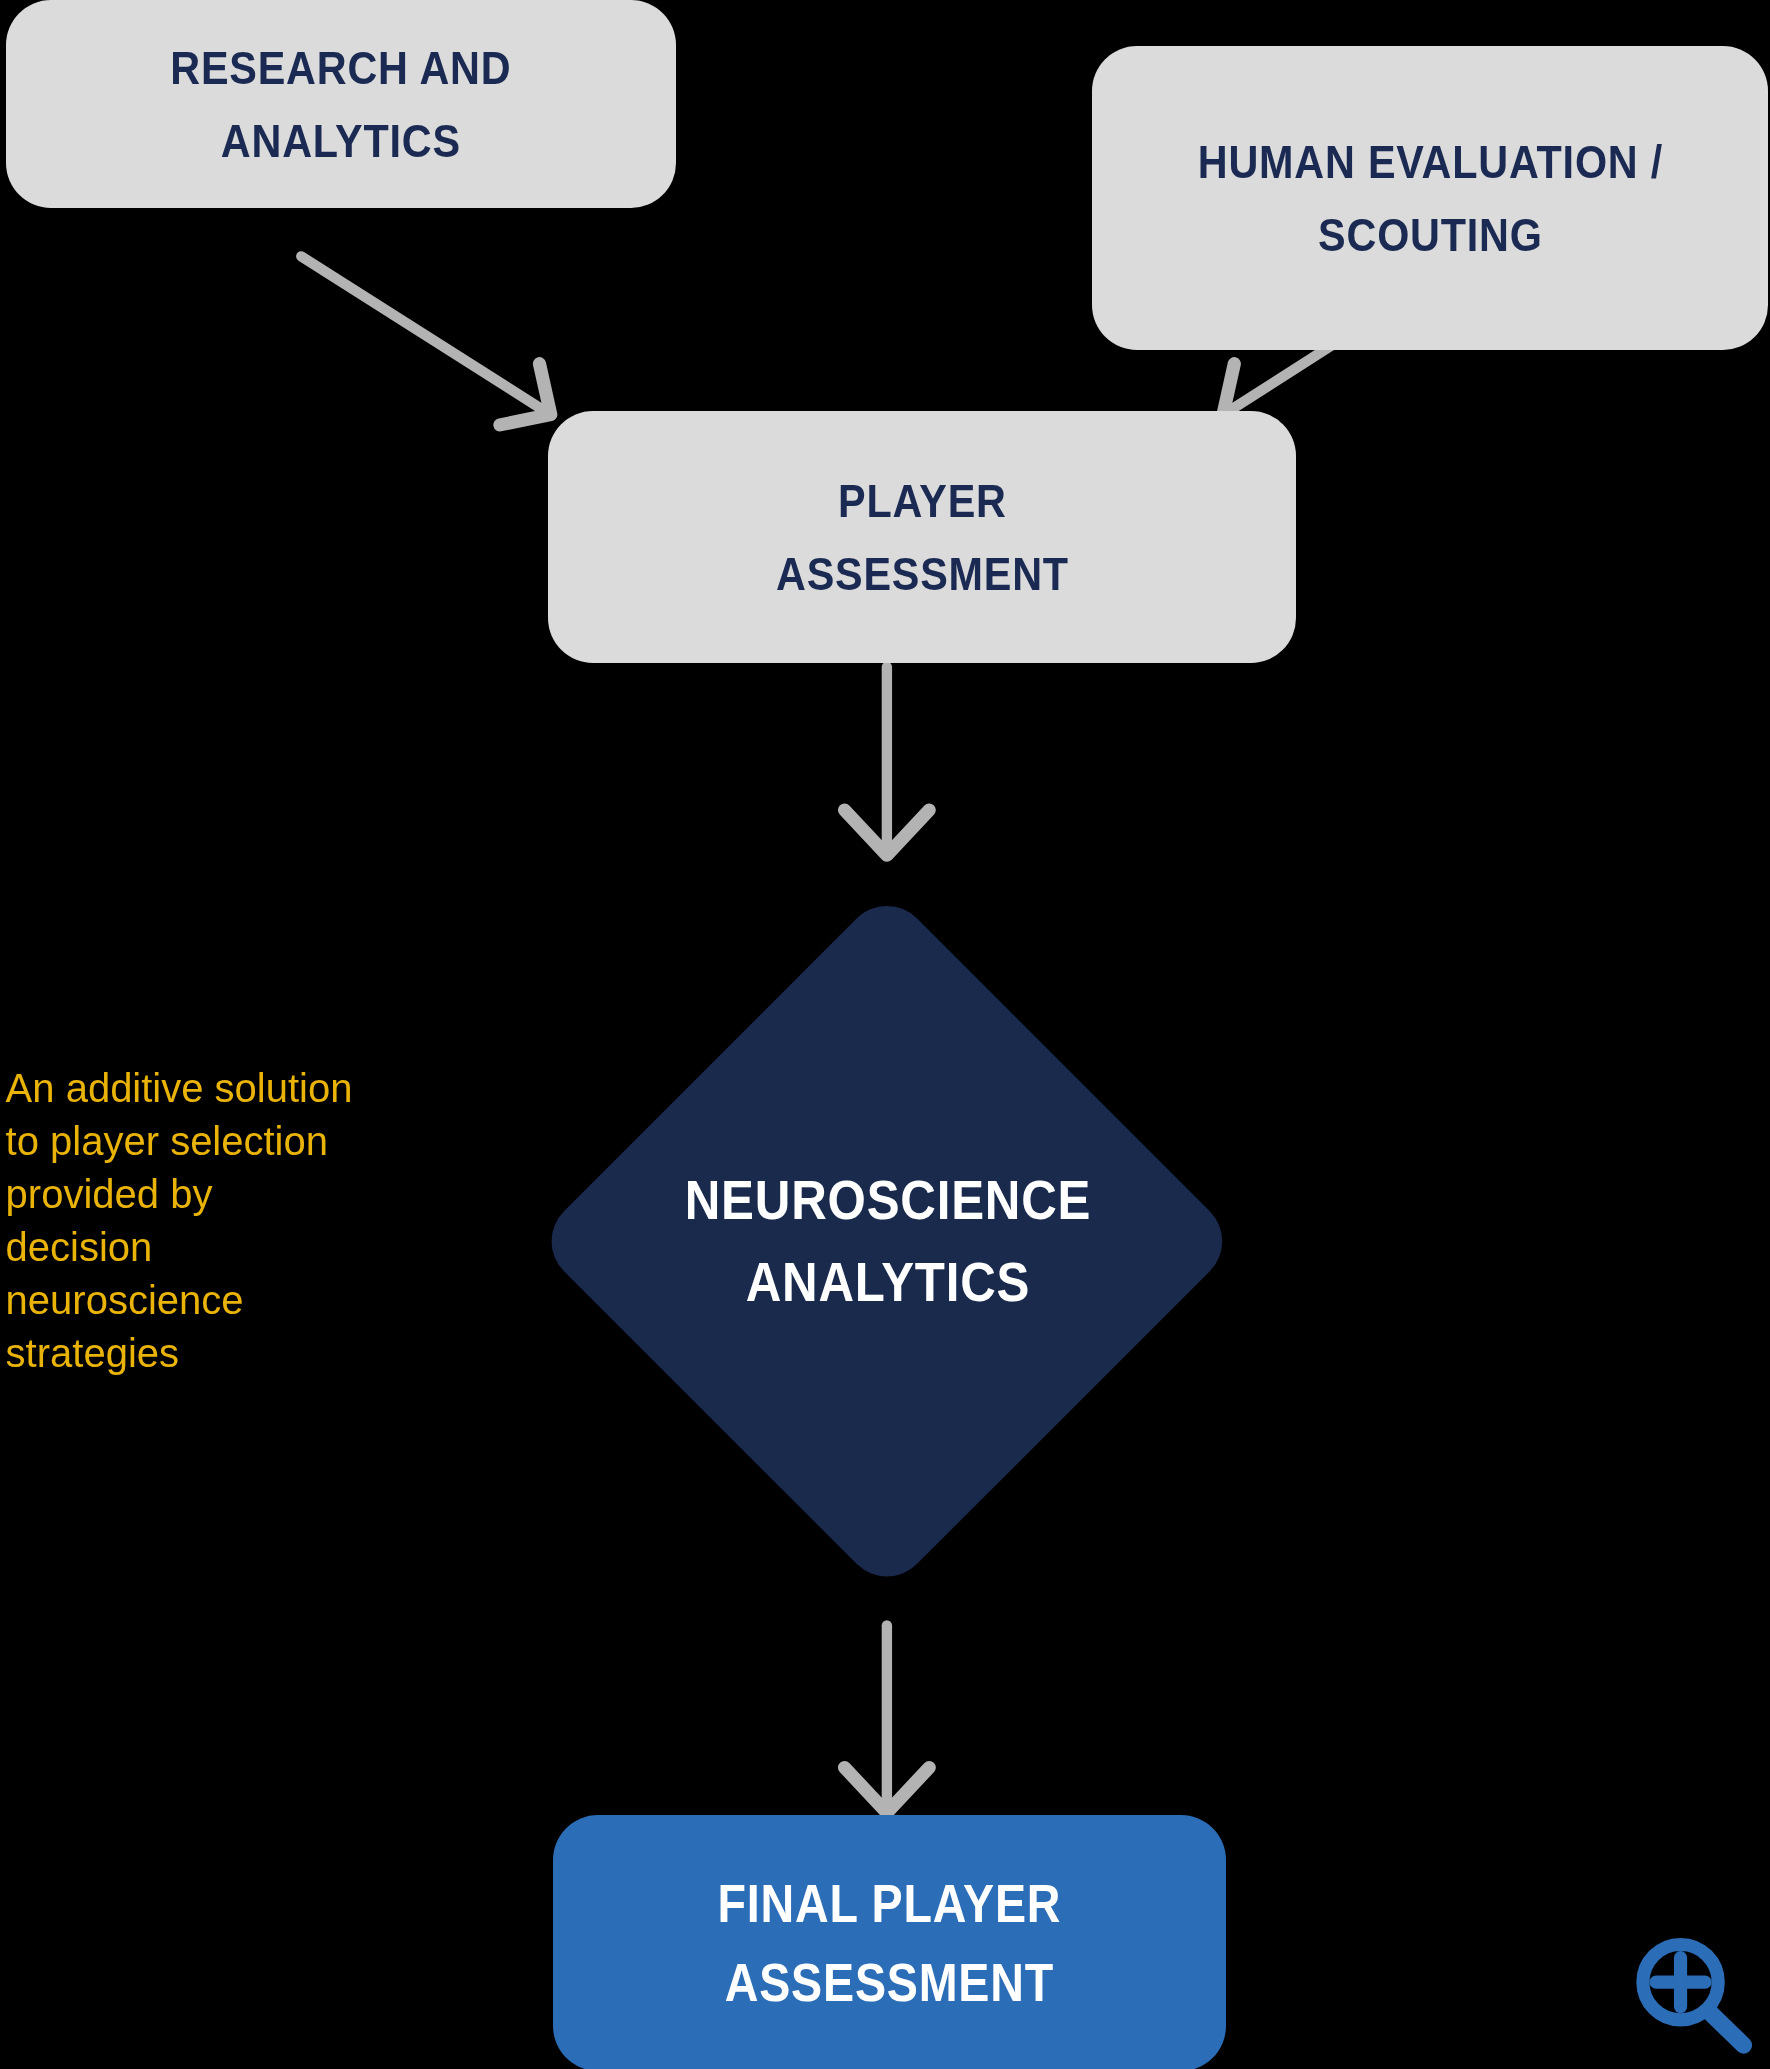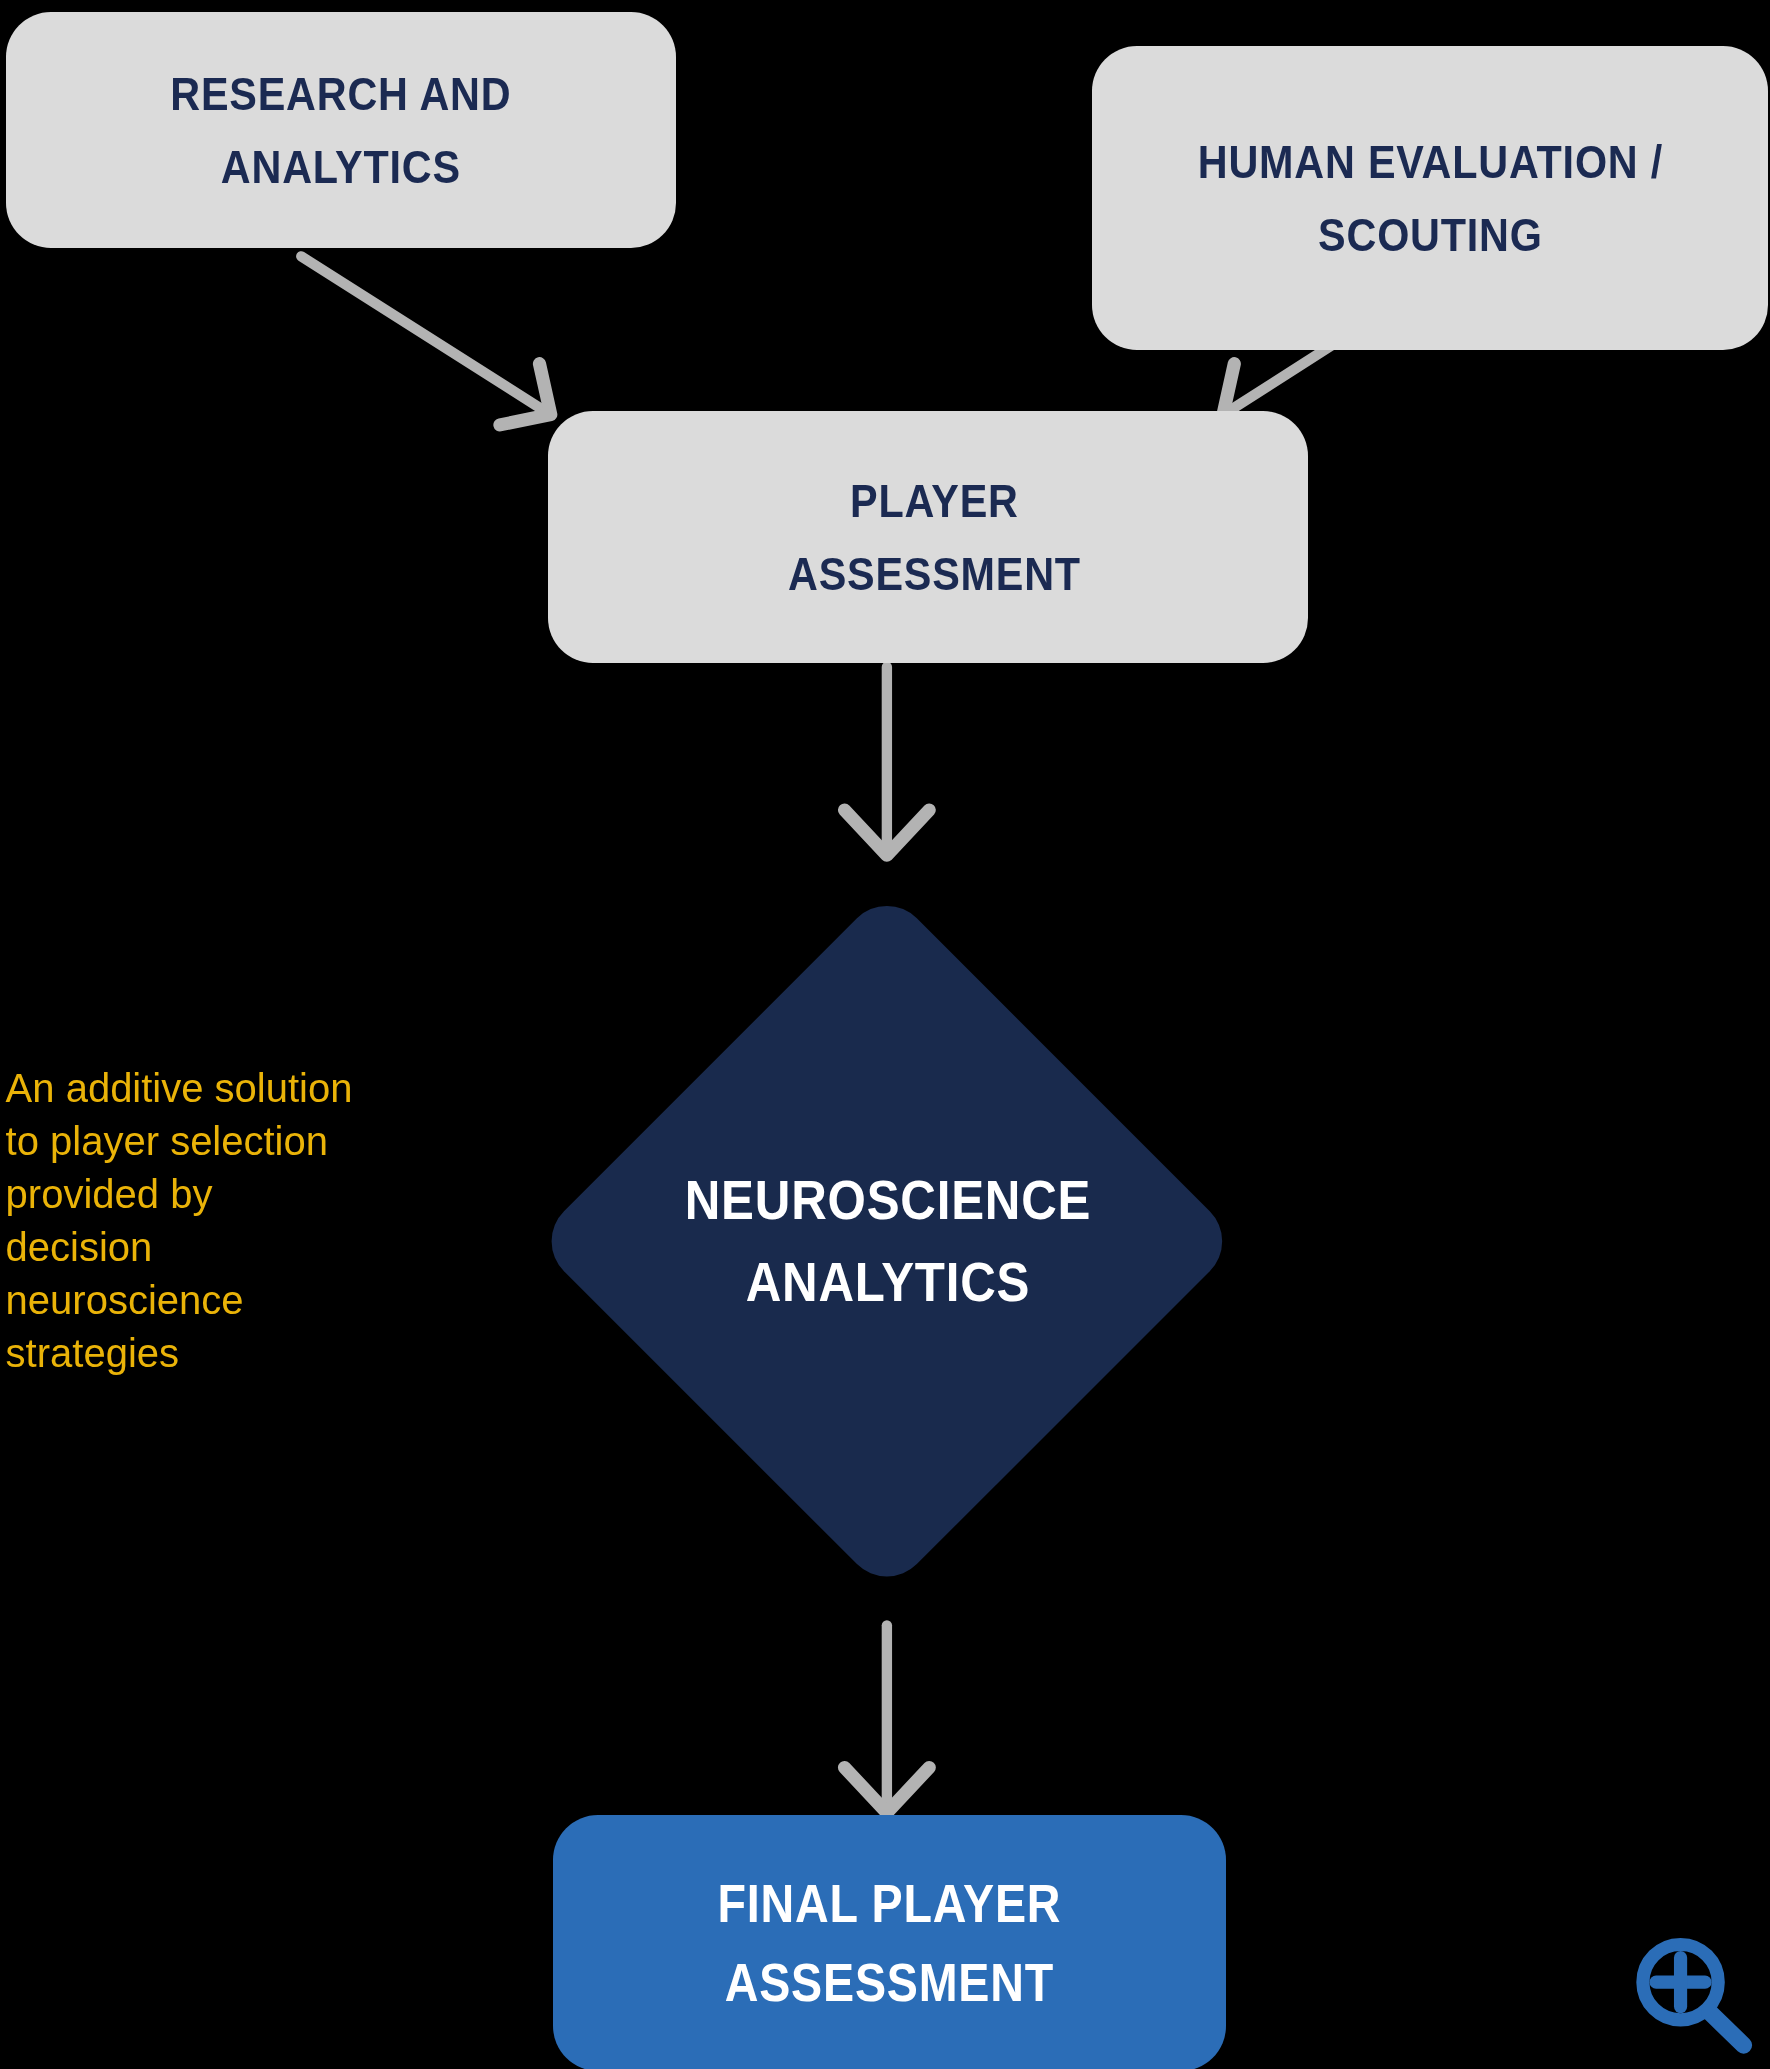--- a/index.html
+++ b/index.html
@@ -19,23 +19,23 @@
   .node .label{
     display:inline-block;
     white-space:pre-line;
     font-weight:bold;
     letter-spacing:0.9px;
     transform:scaleX(0.88);
     transform-origin:center;
   }
   .gray{background:#dbdbdb;color:#1b2a52;}
   .blue{background:#2b6db7;color:#ffffff;}
-  #node-research{left:5.6px;top:12px;width:670px;height:236px;}
+  #node-research{left:5.6px;top:0;width:670px;height:208px;}
   #node-human{left:1092px;top:4.7px;width:676px;height:304px;margin-top:41px;}
-  #node-player{left:548px;top:411px;width:748px;height:252px;padding-left:12px;}
+  #node-player{left:548px;top:411px;width:748px;height:252px;}
   #node-final{left:553px;top:1815px;width:673px;height:256px;}
   #node-research .label,#node-human .label,#node-player .label{
     font-size:47px;line-height:73px;
   }
   #node-final .label{font-size:53px;line-height:79px;}
   #diamond-label{
     position:absolute;
     left:605px;top:1241px;width:565px;
     margin-left:0;
     transform:translateY(-50%);

